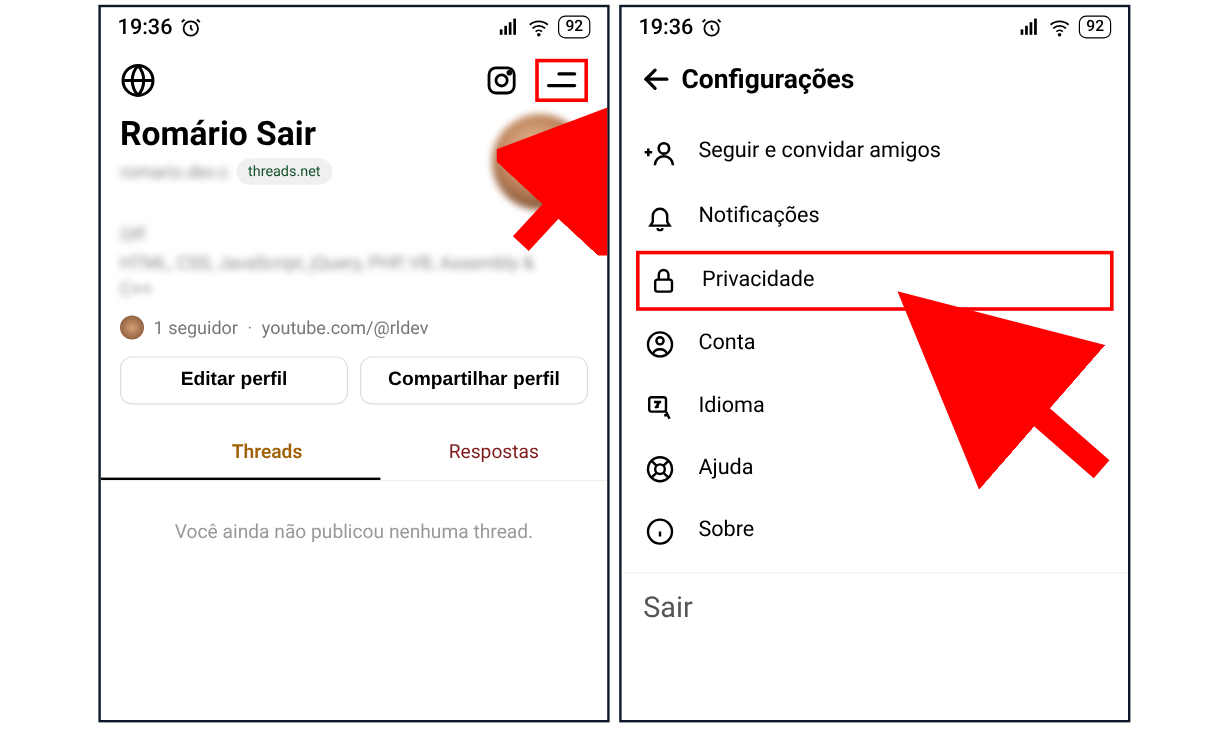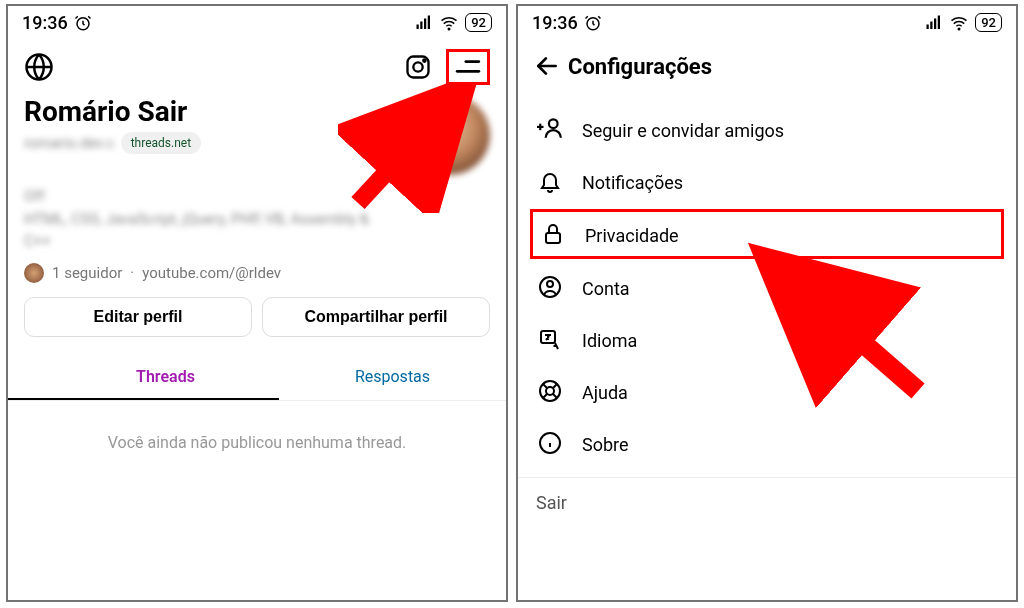--- a/index.html
+++ b/index.html
@@ -6,23 +6,23 @@
     body {
       background: #fff;
       font-family: -apple-system, BlinkMacSystemFont, 'Segoe UI', Roboto, Helvetica, Arial, sans-serif;
       display: flex;
       justify-content: center;
       align-items: flex-start;
       padding: 4px;
       gap: 8px;
     }
     .phone {
-      width: 502px;
+      width: 426px;
       height: 598px;
-      border: 2px solid #737373;
+      border: 2px solid #0f172a;
       background: #fff;
       position: relative;
       overflow: hidden;
     }
     .statusbar {
       display: flex;
       justify-content: space-between;
       align-items: center;
       padding: 6px 14px;
       font-size: 18px;
@@ -130,25 +130,25 @@
     .tabs {
       display: flex;
       margin-top: 18px;
       border-bottom: 1px solid #eee;
     }
     .tab {
       flex: 1;
       text-align: center;
       padding: 12px 0;
       font-size: 16px;
-      color: #0369a1;
+      color: #7f1d1d;
       cursor: pointer;
     }
     .tab.active {
-      color: #a21caf;
+      color: #a16207;
       font-weight: 600;
       border-bottom: 2px solid #000;
       padding-left: 44px;
     }
     .empty-state {
       text-align: center;
       color: #999;
       padding: 32px 20px;
       font-size: 16px;
     }
@@ -161,39 +161,39 @@
     }
     .settings-title {
       font-size: 22px;
       font-weight: 700;
     }
     .settings-list {
       padding: 8px 0;
     }
     .settings-item {
       display: flex;
-      align-items: flex-end;
+      align-items: flex-start;
       gap: 18px;
       padding: 14px 18px;
       font-size: 18px;
       cursor: pointer;
     }
     .settings-item .icon-slot {
       width: 28px;
       display: inline-flex;
       justify-content: center;
     }
     .privacy-highlight {
       border: 3px solid #ff0000;
       margin: 2px 12px 2px 12px;
       padding: 10px 6px;
     }
     .logout {
       padding: 14px 18px;
-      font-size: 18px;
+      font-size: 24px;
       color: #555;
       border-top: 1px solid #eee;
       cursor: pointer;
     }
     
     .arrow {
       position: absolute;
       pointer-events: none;
     }
     svg { display: block; }

